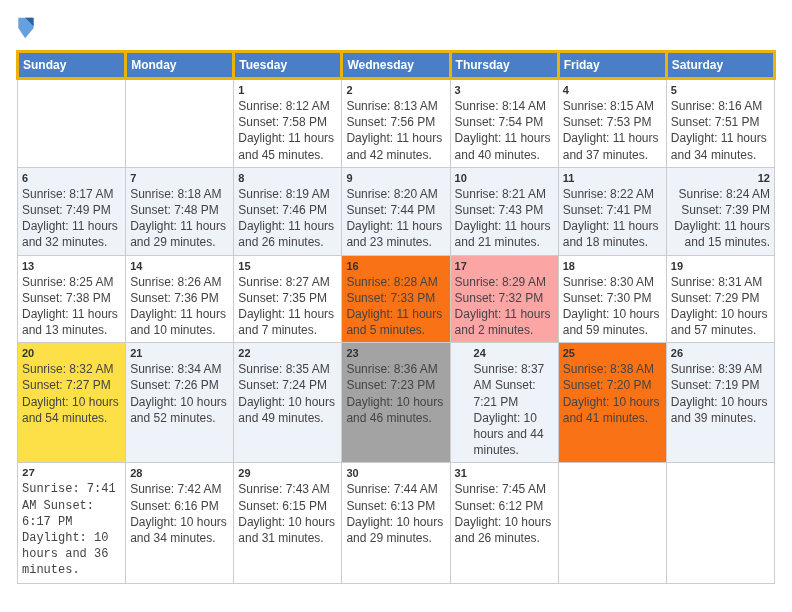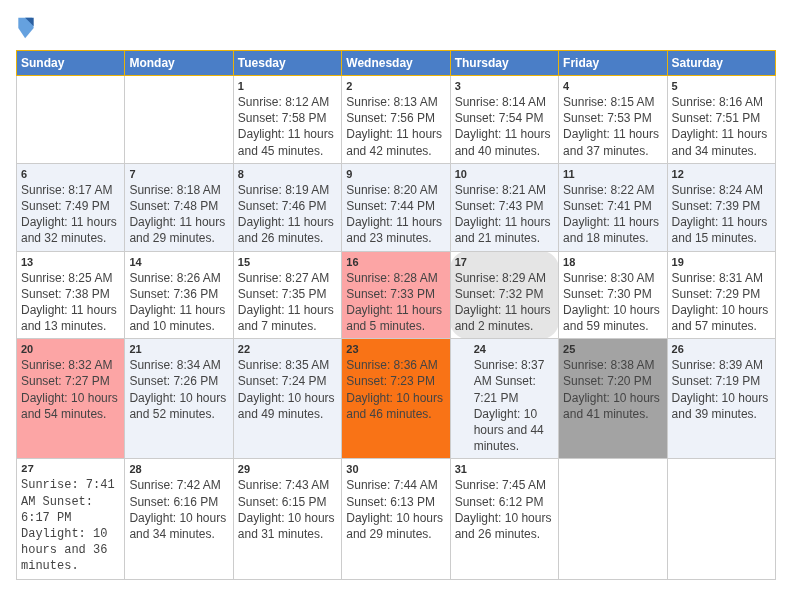--- a/index.html
+++ b/index.html
@@ -54,21 +54,21 @@
       border-collapse: collapse;
       table-layout: fixed;
     }
     th {
       background-color: #4a7ec7;
       color: white;
       font-size: 12px;
       font-weight: bold;
       padding: 5px 4px;
       text-align: left;
-      border: 1px solid #eab308;
+      border: 3px solid #eab308;
     }
     td {
       border: 1px solid #ccc;
       vertical-align: top;
       padding: 4px 4px;
       font-size: 10px;
       color: #333;
       height: 80px;
     }
     td.empty {
@@ -192,21 +192,21 @@
           <div class="day-info">Sunrise: 8:21 AM
 Sunset: 7:43 PM
 Daylight: 11 hours and 21 minutes.</div>
         </td>
         <td style="background-color: rgb(238, 242, 249);">
           <span class="day-num">11</span>
           <div class="day-info">Sunrise: 8:22 AM
 Sunset: 7:41 PM
 Daylight: 11 hours and 18 minutes.</div>
         </td>
-        <td style="background-color: rgb(238, 242, 249);">
+        <td style="background-color: rgb(238, 242, 249); text-align: right;">
           <span class="day-num">12</span>
           <div class="day-info">Sunrise: 8:24 AM
 Sunset: 7:39 PM
 Daylight: 11 hours and 15 minutes.</div>
         </td>
       </tr>
       <tr>
         <td style="background-color: rgb(255, 255, 255);">
           <span class="day-num">13</span>
           <div class="day-info">Sunrise: 8:25 AM
@@ -218,77 +218,77 @@
           <div class="day-info">Sunrise: 8:26 AM
 Sunset: 7:36 PM
 Daylight: 11 hours and 10 minutes.</div>
         </td>
         <td style="background-color: rgb(255, 255, 255);">
           <span class="day-num">15</span>
           <div class="day-info">Sunrise: 8:27 AM
 Sunset: 7:35 PM
 Daylight: 11 hours and 7 minutes.</div>
         </td>
-        <td style="background-color: #fca5a5; margin-top: 27px;">
+        <td style="background-color: #f97316; margin-top: 27px;">
           <span class="day-num">16</span>
           <div class="day-info">Sunrise: 8:28 AM
 Sunset: 7:33 PM
 Daylight: 11 hours and 5 minutes.</div>
         </td>
-        <td style="background-color: #e5e5e5; border-radius: 18px;">
+        <td style="background-color: #fca5a5;">
           <span class="day-num">17</span>
           <div class="day-info">Sunrise: 8:29 AM
 Sunset: 7:32 PM
 Daylight: 11 hours and 2 minutes.</div>
         </td>
         <td style="background-color: rgb(255, 255, 255); margin-top: 45px;">
           <span class="day-num">18</span>
           <div class="day-info">Sunrise: 8:30 AM
 Sunset: 7:30 PM
 Daylight: 10 hours and 59 minutes.</div>
         </td>
         <td style="background-color: rgb(255, 255, 255);">
           <span class="day-num">19</span>
           <div class="day-info">Sunrise: 8:31 AM
 Sunset: 7:29 PM
 Daylight: 10 hours and 57 minutes.</div>
         </td>
       </tr>
       <tr>
-        <td style="background-color: #fca5a5;">
+        <td style="background-color: #fde047;">
           <span class="day-num">20</span>
           <div class="day-info">Sunrise: 8:32 AM
 Sunset: 7:27 PM
 Daylight: 10 hours and 54 minutes.</div>
         </td>
         <td style="background-color: rgb(238, 242, 249);">
           <span class="day-num">21</span>
           <div class="day-info">Sunrise: 8:34 AM
 Sunset: 7:26 PM
 Daylight: 10 hours and 52 minutes.</div>
         </td>
         <td style="background-color: rgb(238, 242, 249);">
           <span class="day-num">22</span>
           <div class="day-info">Sunrise: 8:35 AM
 Sunset: 7:24 PM
 Daylight: 10 hours and 49 minutes.</div>
         </td>
-        <td style="background-color: #f97316;">
+        <td style="background-color: #a3a3a3;">
           <span class="day-num">23</span>
           <div class="day-info">Sunrise: 8:36 AM
 Sunset: 7:23 PM
 Daylight: 10 hours and 46 minutes.</div>
         </td>
         <td style="background-color: rgb(238, 242, 249); padding-left: 23px;">
           <span class="day-num">24</span>
           <div class="day-info">Sunrise: 8:37 AM
 Sunset: 7:21 PM
 Daylight: 10 hours and 44 minutes.</div>
         </td>
-        <td style="background-color: #a3a3a3;">
+        <td style="background-color: #f97316;">
           <span class="day-num">25</span>
           <div class="day-info">Sunrise: 8:38 AM
 Sunset: 7:20 PM
 Daylight: 10 hours and 41 minutes.</div>
         </td>
         <td style="background-color: rgb(238, 242, 249);">
           <span class="day-num">26</span>
           <div class="day-info">Sunrise: 8:39 AM
 Sunset: 7:19 PM
 Daylight: 10 hours and 39 minutes.</div>

